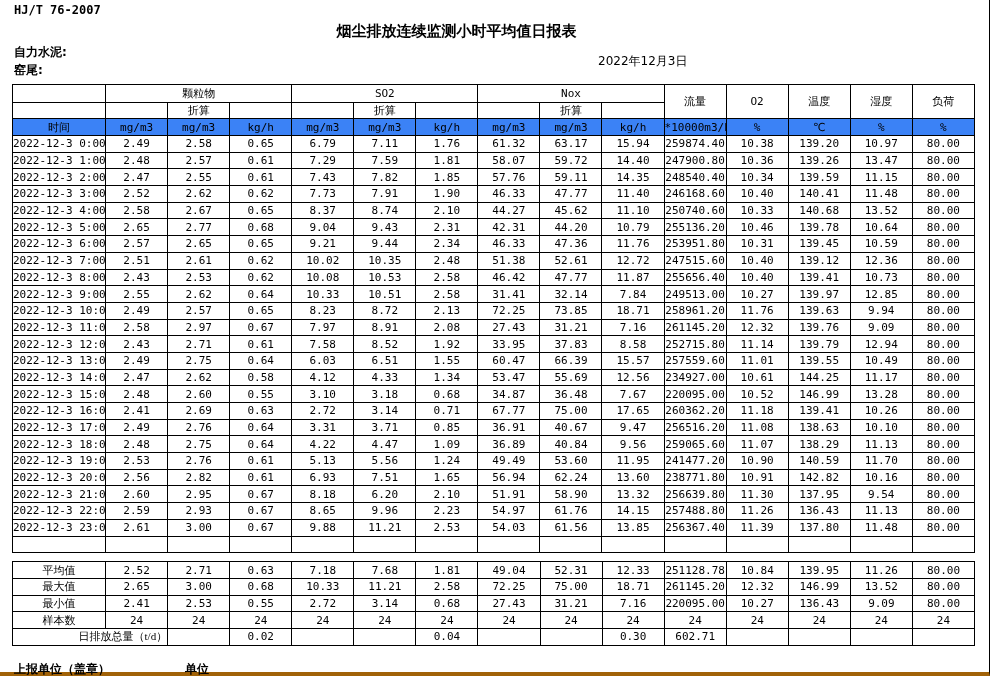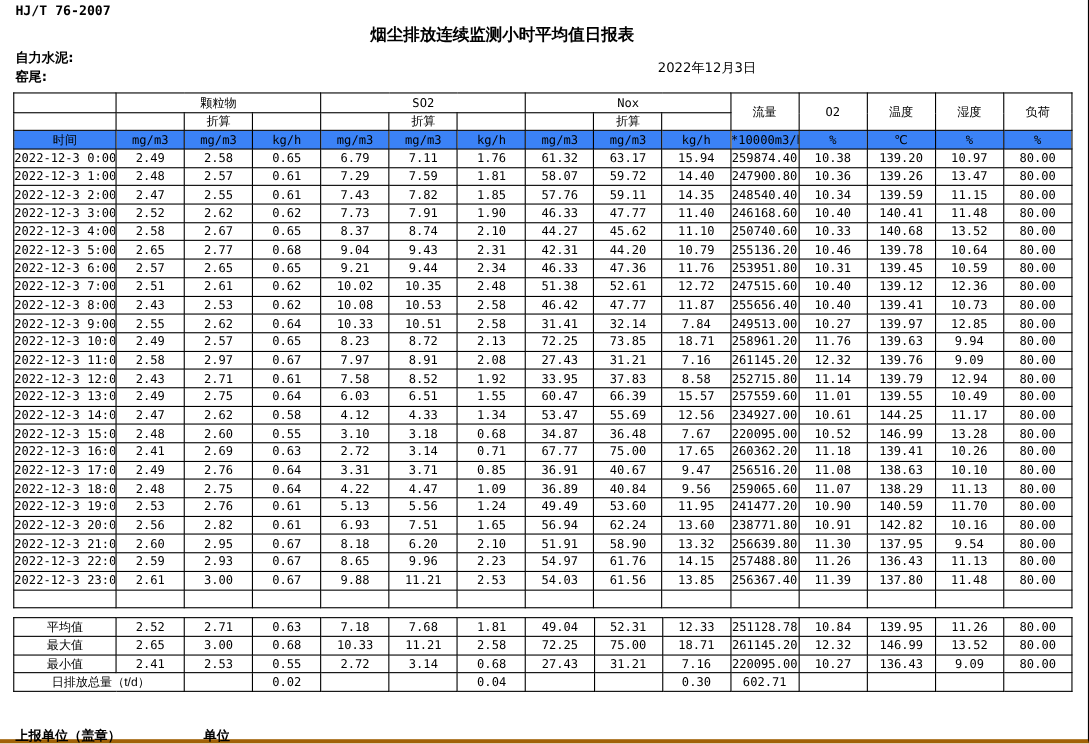--- a/index.html
+++ b/index.html
@@ -23,21 +23,21 @@
     font-size:11px;font-weight:normal;text-align:center;vertical-align:middle;
     white-space:nowrap;overflow:hidden;
     font-family:"DejaVu Sans Mono","DejaVu Sans",monospace;
   }
   .grp-row th{height:17px;}
   .conv-row th{height:15px;}
   .unit-row th{height:16px;background:#3b82f6;}
   .data-row td{height:15.7px;}
   .sum-row td{height:15.7px;}
   .label-cell{font-family:"DejaVu Sans",sans-serif;}
-  .total-label{text-align:center;padding-left:3px;font-family:Liberation Sans, sans-serif;}
+  .total-label{text-align:right;padding-left:3px;font-family:Liberation Serif, serif;}
   .gap{height:8px;}
   .footer-line1{position:absolute;left:14px;top:645px;font-size:12px;font-weight:bold;
     font-family:"DejaVu Sans","DejaVu Sans Mono",sans-serif;}
   .footer-line2{position:absolute;left:14px;top:661px;font-size:12px;font-weight:bold;}
   .footer-line3{position:absolute;left:185px;top:661px;font-size:12px;font-weight:bold;}
 </style>
 </head>
 <body>
 
 <div class="page">
@@ -604,20 +604,37 @@
             <td>27.43</td>
             <td>31.21</td>
             <td>7.16</td>
             <td>220095.00</td>
             <td>10.27</td>
             <td>136.43</td>
             <td>9.09</td>
             <td>80.00</td>
           </tr>
           <tr class="sum-row">
+            <td class="label-cell">样本数</td>
+            <td>24</td>
+            <td>24</td>
+            <td>24</td>
+            <td>24</td>
+            <td>24</td>
+            <td>24</td>
+            <td>24</td>
+            <td>24</td>
+            <td>24</td>
+            <td>24</td>
+            <td>24</td>
+            <td>24</td>
+            <td>24</td>
+            <td>24</td>
+          </tr>
+          <tr class="sum-row">
             <td class="total-label" colspan="2">日排放总量（t/d）</td>
             <td></td>
             <td>0.02</td>
             <td></td>
             <td></td>
             <td>0.04</td>
             <td></td>
             <td></td>
             <td>0.30</td>
             <td>602.71</td>

